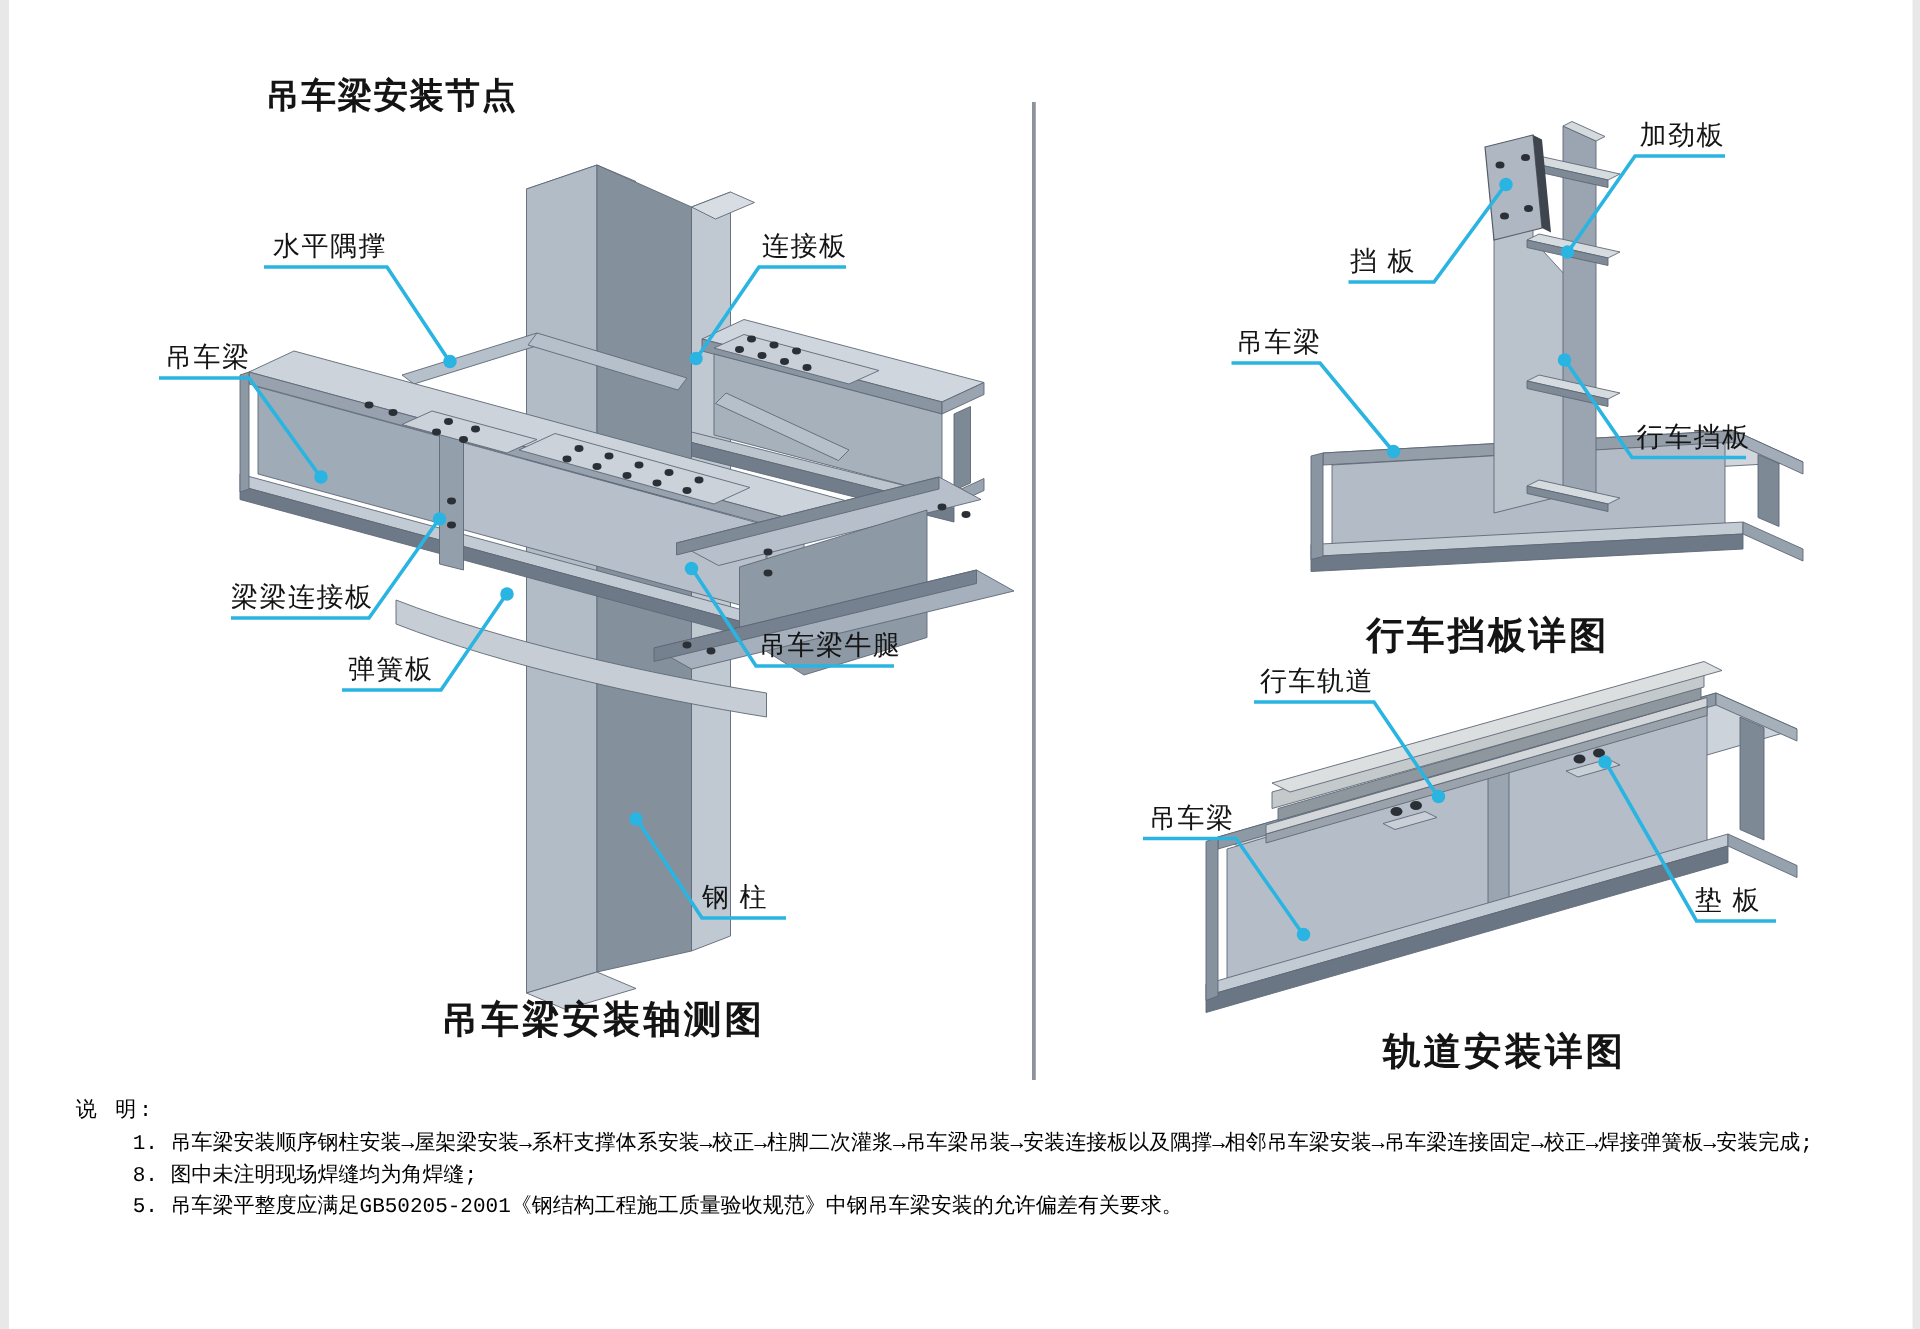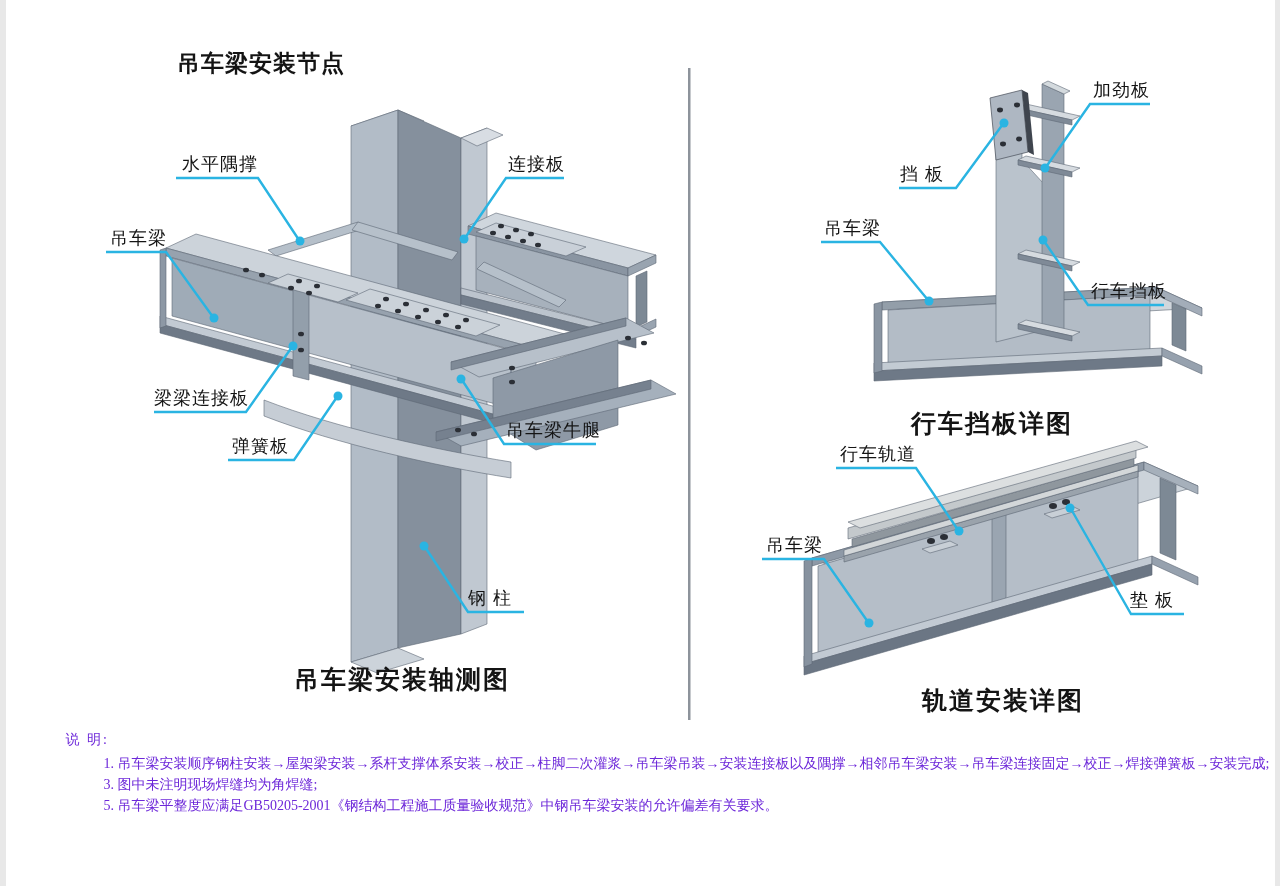--- a/index.html
+++ b/index.html
@@ -3,22 +3,22 @@
 <meta charset="utf-8">
 <style>
   html,body{margin:0;padding:0;background:#e8e8e8;}
   #stage{position:relative;width:1236px;height:886px;background:#ffffff;margin:0 auto;
          font-family:"Liberation Sans",sans-serif;overflow:hidden;padding-left:33px;}
   #drawing{position:absolute;left:0;top:0;}
   svg text{fill:#141414;}
   .lbl{font-size:18px;letter-spacing:1px;}
   .ttl{font-size:23px;font-weight:bold;letter-spacing:1px;}
   .cap{font-size:25px;font-weight:bold;letter-spacing:2px;}
-  #notes{position:absolute;left:60px;top:731px;color:#6d28d9;
-         font-family:Liberation Serif, serif;font-size:14px;white-space:nowrap;}
+  #notes{position:absolute;left:45px;top:731px;color:#000000;
+         font-family:Liberation Mono, monospace;font-size:14px;white-space:nowrap;}
   #notes .hd{margin-bottom:4px;letter-spacing:2px;}
   #notes .it{margin-left:38px;line-height:21px;}
   .steel{stroke:#5e6876;stroke-width:0.6;}
 </style>
 </head>
 <body>
 
 <div id="stage">
 
 <svg id="drawing" width="1280" height="886" viewBox="0 0 1280 886">
@@ -228,17 +228,17 @@
   <text class="lbl" x="1085" y="297">行车挡板</text>
 
   <text class="lbl" x="834" y="460">行车轨道</text>
   <text class="lbl" x="760" y="551">吊车梁</text>
   <text class="lbl" x="1124" y="606">垫  板</text>
 </svg>
 
 <div id="notes">
   <div class="hd">说 明:</div>
   <div class="it">1. 吊车梁安装顺序钢柱安装→屋架梁安装→系杆支撑体系安装→校正→柱脚二次灌浆→吊车梁吊装→安装连接板以及隅撑→相邻吊车梁安装→吊车梁连接固定→校正→焊接弹簧板→安装完成;</div>
-  <div class="it">3. 图中未注明现场焊缝均为角焊缝;</div>
+  <div class="it">8. 图中未注明现场焊缝均为角焊缝;</div>
   <div class="it">5. 吊车梁平整度应满足GB50205-2001《钢结构工程施工质量验收规范》中钢吊车梁安装的允许偏差有关要求。</div>
 </div>
 
 </div>
 
 </body></html>

